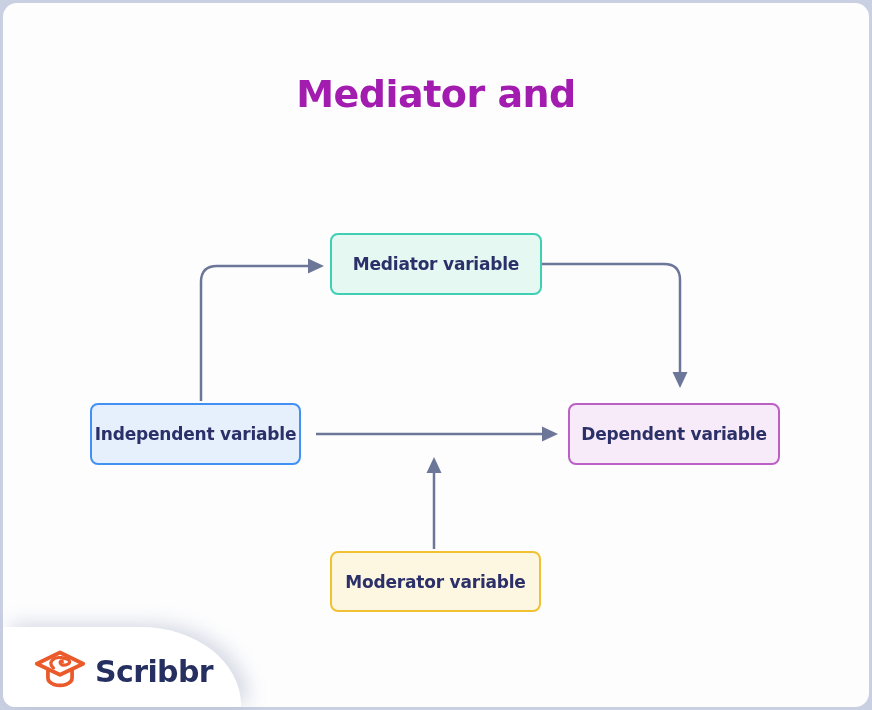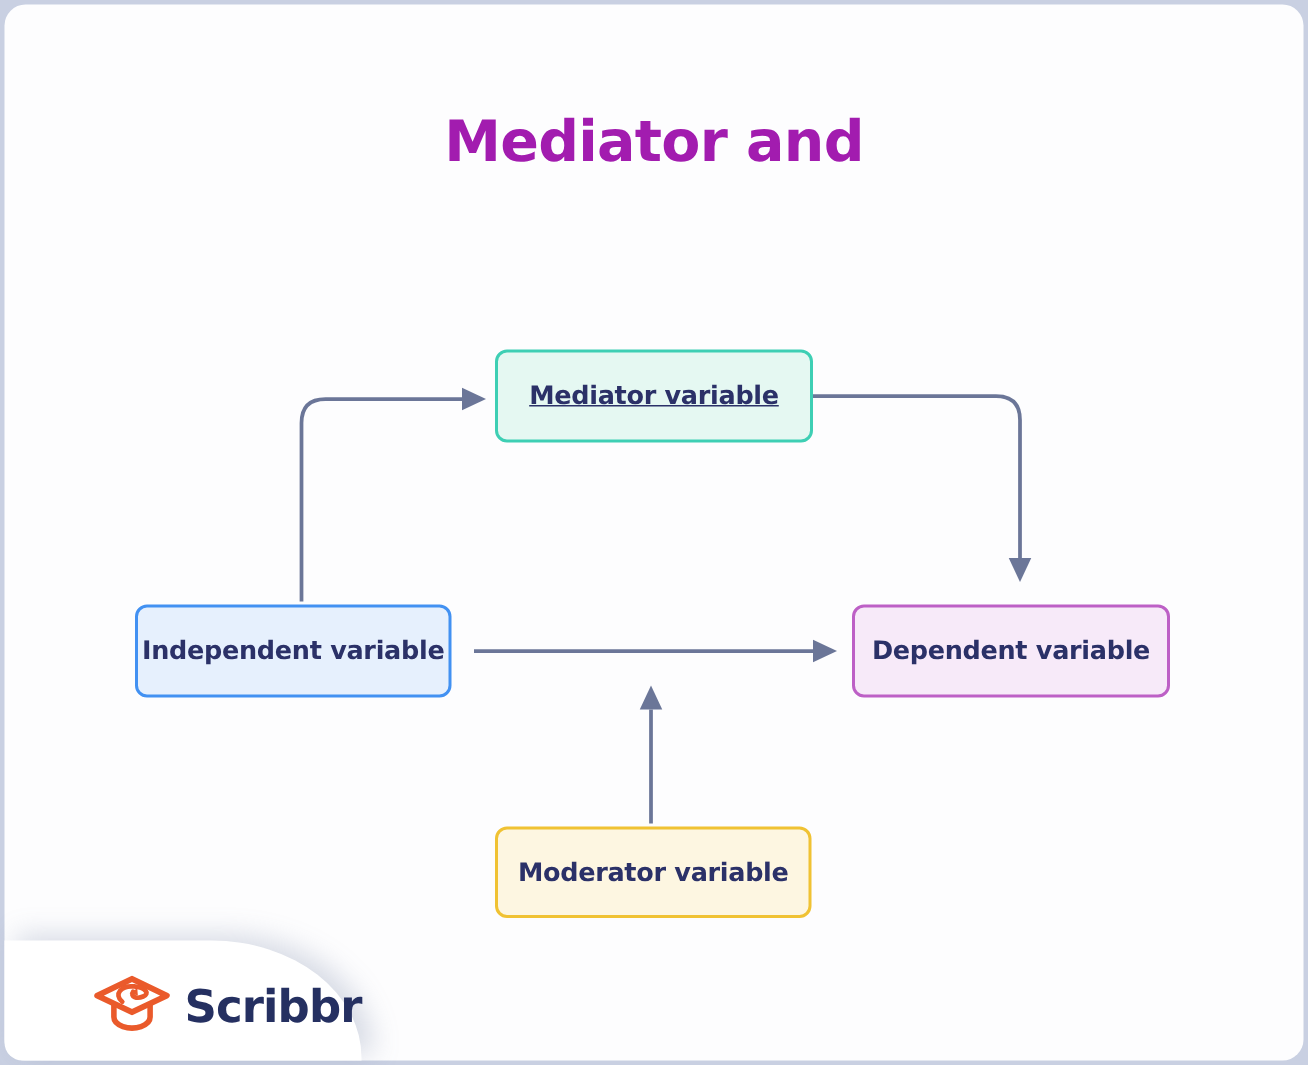--- a/index.html
+++ b/index.html
@@ -31,21 +31,21 @@
   }
   .node-mediator   {left:330px;top:233px;width:212px;height:62px;}
   .node-independent{left:90px; top:403px;width:211px;height:62px;}
   .node-dependent  {left:568px;top:403px;width:212px;height:62px;}
   .node-moderator  {left:330px;top:551px;width:211px;height:61px;}
   .logo-tab{
     position:absolute;left:3px;bottom:3px;width:238px;height:80px;
     background:#ffffff;
     border-radius:0 100px 0 12px / 0 78px 0 12px;
     box-shadow:8px -4px 18px rgba(120,132,165,0.28);
-    display:flex;align-items:center;justify-content:flex-end;
+    display:flex;align-items:center;
   }
   .logo{
     display:flex;align-items:center;gap:9px;
     margin-left:31px;margin-top:10px;
   }
   .logo-text{
     color:#253061;font-size:30px;font-weight:800;letter-spacing:-0.6px;
     line-height:1;
   }
   .cap-icon{display:block;}
@@ -73,21 +73,21 @@
     <g>
       <path class="edge" d="M 316 434 L 542 434" stroke="#6b7698"></path>
       <path class="edge-head" d="M 558 434 L 542 426.5 L 542 441.5 Z" fill="#6b7698"></path>
     </g>
     <g>
       <path class="edge" d="M 434 549 L 434 473" stroke="#6b7698"></path>
       <path class="edge-head" d="M 434 457 L 426.5 473 L 441.5 473 Z" fill="#6b7698"></path>
     </g>
   </svg>
 
-  <div class="node node-mediator" style="background: rgb(229, 248, 242); border-color: rgb(62, 207, 180); text-decoration: underline;">
+  <div class="node node-mediator" style="background: rgb(229, 248, 242); border-color: rgb(62, 207, 180);">
     <span>Mediator variable</span>
   </div>
   <div class="node node-independent" style="background: rgb(230, 240, 253); border-color: rgb(66, 145, 242);">
     <span>Independent variable</span>
   </div>
   <div class="node node-dependent" style="background: rgb(247, 234, 249); border-color: rgb(189, 96, 198);">
     <span>Dependent variable</span>
   </div>
   <div class="node node-moderator" style="background: rgb(253, 246, 225); border-color: rgb(240, 194, 51);">
     <span>Moderator variable</span>

